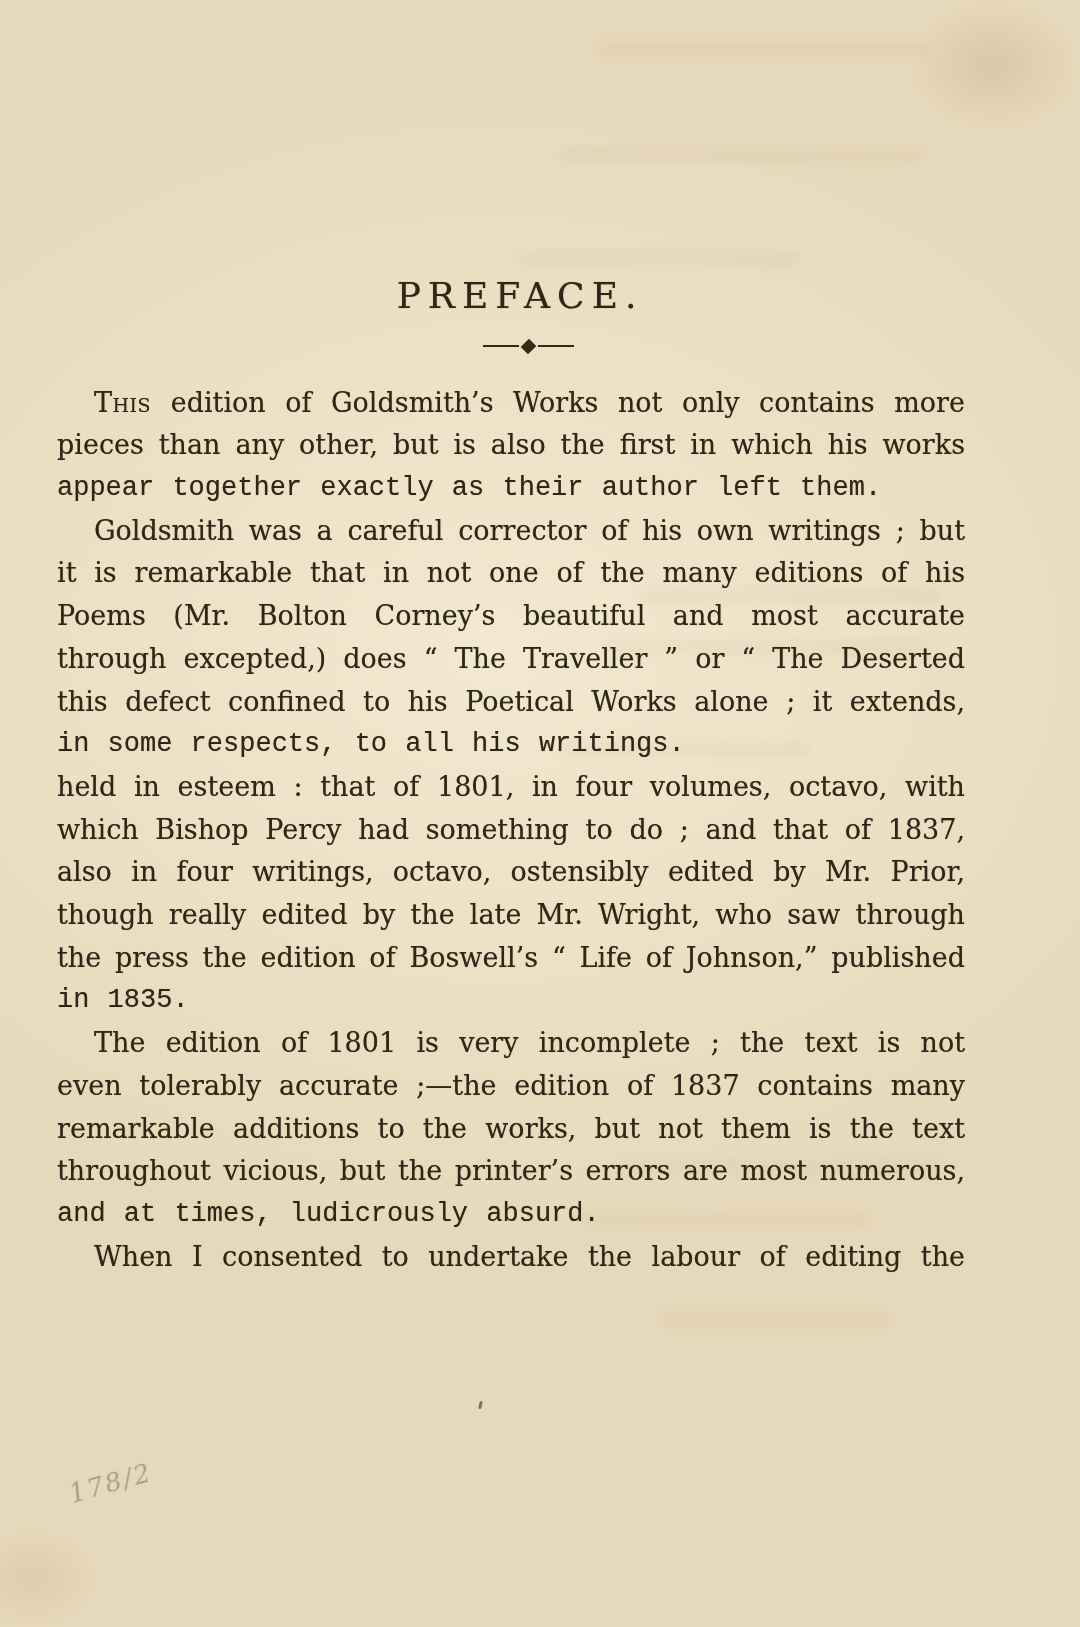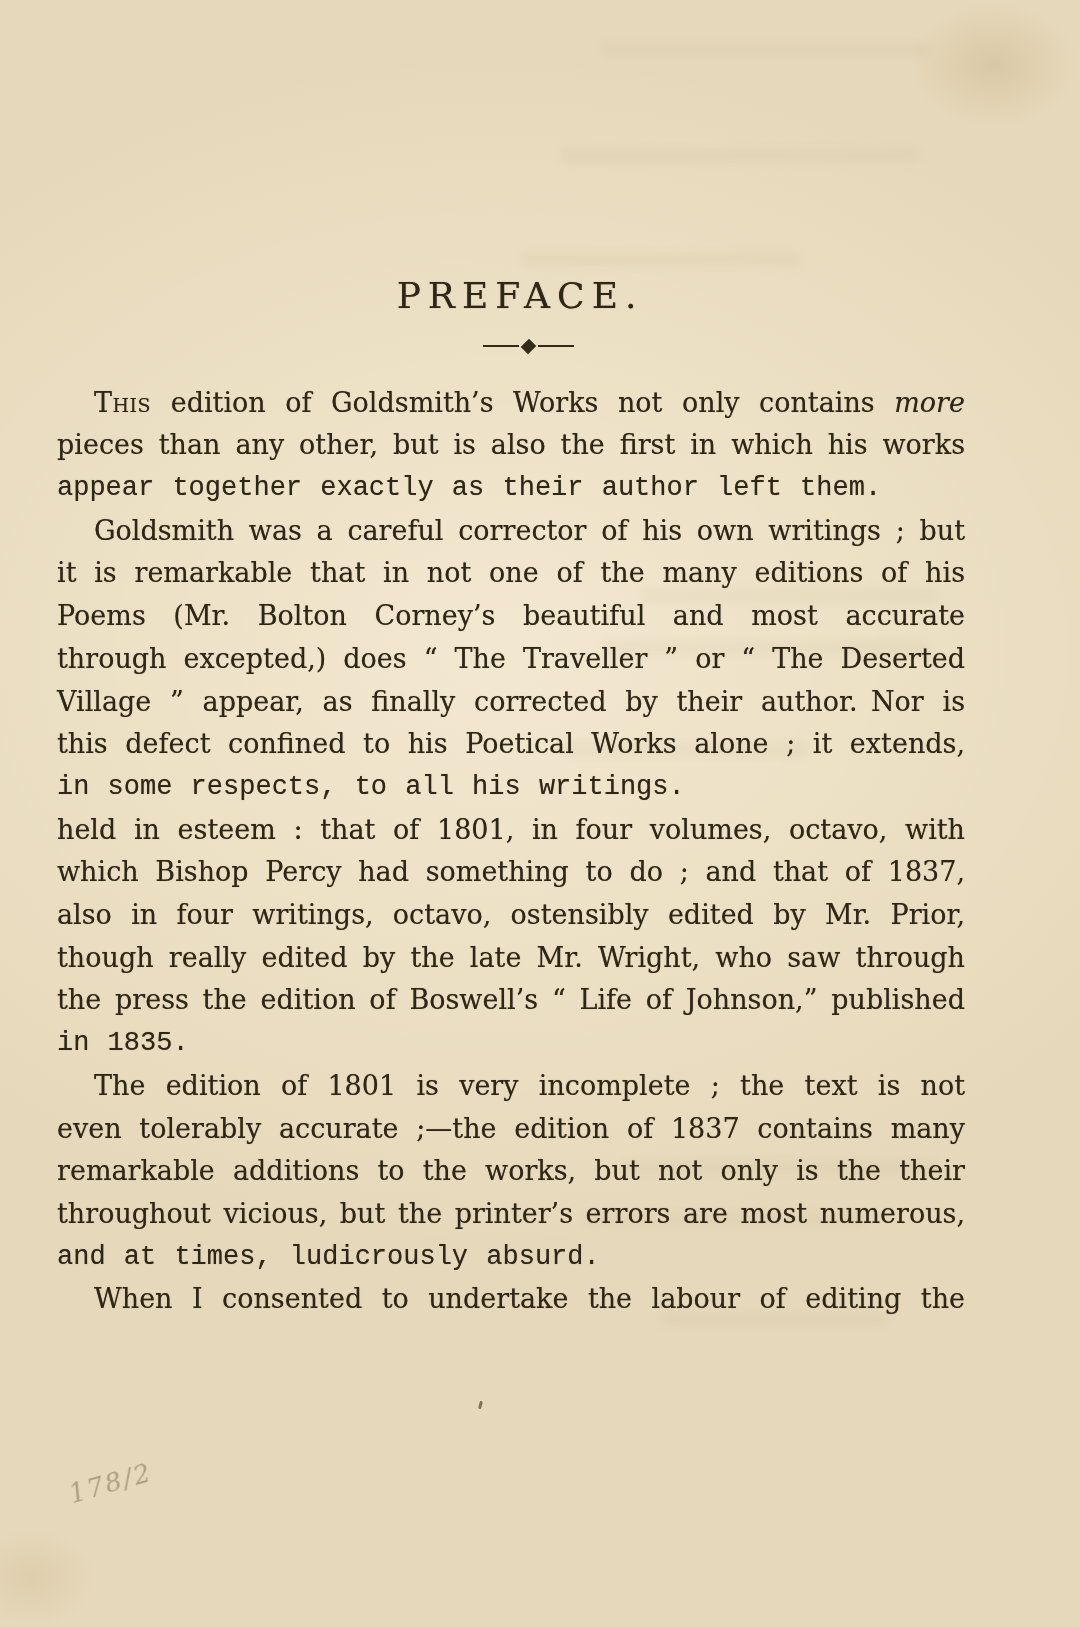--- a/index.html
+++ b/index.html
@@ -76,21 +76,21 @@
     line-height: 42.7px;
     word-spacing: 2px;
     text-shadow: 0 0 0.7px rgba(46,38,23,0.5);
   }
 
   .line { text-align: justify; text-align-last: justify; }
   .line.last { text-align-last: left; font-family: Liberation Mono, monospace; }
   .line.indent { text-indent: 37px; }
 
   .sc { font-variant: small-caps; letter-spacing: 0.5px; }
-  .it { font-style: italic; }
+  .it { }
 
   .pencil-note {
     position: absolute;
     left: 68px;
     top: 1468px;
     font-style: italic;
     font-size: 26px;
     color: #a5997f;
     letter-spacing: 2px;
     transform: rotate(-16deg);
@@ -137,32 +137,31 @@
     </div>
 
     <div class="body-text" id="body-text">
         <div class="line indent"><span class="sc">This</span><span> edition of Goldsmith’s Works not only contains </span><span class="it">more</span></div>
         <div class="line">pieces than any other, but is also the first in which his works</div>
         <div class="line last">appear together exactly as their author left them.</div>
         <div class="line indent">Goldsmith was a careful corrector of his own writings ; but</div>
         <div class="line">it is remarkable that in not one of the many editions of his</div>
         <div class="line">Poems (Mr. Bolton Corney’s beautiful and most accurate</div>
         <div class="line">through excepted,) does “ The Traveller ” or “ The Deserted</div>
-        <div class="line">Village ” appear, as finally corrected by their author. Nor is</div>
         <div class="line">this defect confined to his Poetical Works alone ; it extends,</div>
         <div class="line last">in some respects, to all his writings.</div>
         <div class="line">held in esteem : that of 1801, in four volumes, octavo, with</div>
         <div class="line">which Bishop Percy had something to do ; and that of 1837,</div>
         <div class="line">also in four writings, octavo, ostensibly edited by Mr. Prior,</div>
         <div class="line">though really edited by the late Mr. Wright, who saw through</div>
         <div class="line">the press the edition of Boswell’s “ Life of Johnson,” published</div>
         <div class="line last">in 1835.</div>
         <div class="line indent">The edition of 1801 is very incomplete ; the text is not</div>
         <div class="line">even tolerably accurate ;—the edition of 1837 contains many</div>
-        <div class="line">remarkable additions to the works, but not only is the their</div>
+        <div class="line">remarkable additions to the works, but not them is the text</div>
         <div class="line">throughout vicious, but the printer’s errors are most numerous,</div>
         <div class="line last">and at times, ludicrously absurd.</div>
         <div class="line indent">When I consented to undertake the labour of editing the</div>
       </div>
   </div>
 
   <div class="pencil-note">178/2</div>
 
   <div class="ink-speck"></div>
 

